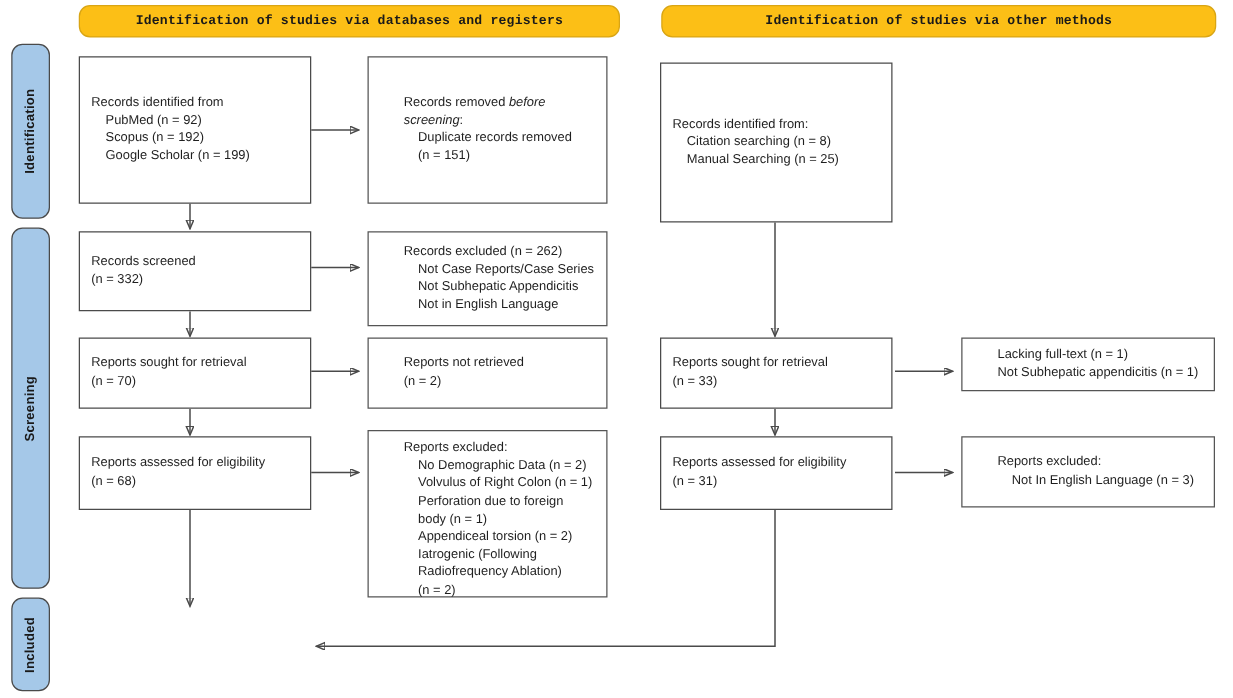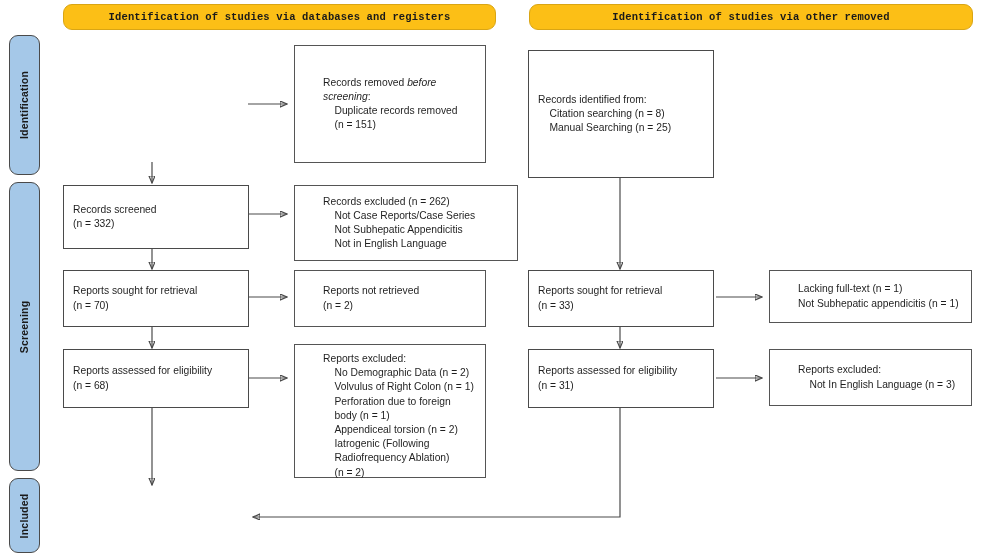--- a/index.html
+++ b/index.html
@@ -84,21 +84,21 @@
 </head>
 <body>
 
 <div id="diagram">
 
   <div class="banner" style="left:63px; top:4px; width:433px; height:26px;">
     <span>Identification of studies via databases and registers</span>
   </div>
 
   <div class="banner" style="left:529px; top:4px; width:444px; height:26px;">
-    <span>Identification of studies via other removed</span>
+    <span>Identification of studies via other methods</span>
   </div>
 
   <div class="sidelabel" style="left:9px; top:35px; width:31px; height:140px;">
     <span>Identification</span>
   </div>
 
   <div class="sidelabel" style="left:9px; top:182px; width:31px; height:289px;">
     <span>Screening</span>
   </div>
 
@@ -133,34 +133,40 @@
 
     <line x1="716" y1="297" x2="762" y2="297" marker-end="url(#arrow)"></line>
 
     <line x1="620" y1="327" x2="620" y2="348" marker-end="url(#arrow)"></line>
 
     <line x1="716" y1="378" x2="762" y2="378" marker-end="url(#arrow)"></line>
 
     <polyline points="620,408 620,517 253,517" marker-end="url(#arrow)"></polyline>
   </svg>
 
+  <div class="node" style="left:63px; top:45px; width:186px; height:118px;">
+    <div class="txt">Records identified from
+    PubMed (n = 92)
+    Scopus (n = 192)
+    Google Scholar (n = 199)</div>
+  </div>
 
   <div class="node thin" style="left:294px; top:45px; width:192px; height:118px;">
     <div class="txt"><span>Records removed </span><span class="em">before</span>
 <span class="em">screening</span><span>:</span>
 <span>    Duplicate records removed</span>
 <span>    (n = 151)</span></div>
   </div>
 
   <div class="node" style="left:63px; top:185px; width:186px; height:64px;">
     <div class="txt">Records screened
 (n = 332)</div>
   </div>
 
-  <div class="node thin" style="left:294px; top:185px; width:224px; height:76px;">
+  <div class="node thin" style="left:294px; top:185px; width:192px; height:76px;">
     <div class="txt">Records excluded (n = 262)
     Not Case Reports/Case Series
     Not Subhepatic Appendicitis
     Not in English Language</div>
   </div>
 
   <div class="node" style="left:63px; top:270px; width:186px; height:57px;">
     <div class="txt">Reports sought for retrieval
 (n = 70)</div>
   </div>
@@ -192,21 +198,21 @@
     <div class="txt">Records identified from:
     Citation searching (n = 8)
     Manual Searching (n = 25)</div>
   </div>
 
   <div class="node" style="left:528px; top:270px; width:186px; height:57px;">
     <div class="txt">Reports sought for retrieval
 (n = 33)</div>
   </div>
 
-  <div class="node thin" style="left:769px; top:270px; width:203px; height:53px;">
+  <div class="node thin" style="left:769px; top:270px; width:203px; height:43px;">
     <div class="txt">Lacking full-text (n = 1)
 Not Subhepatic appendicitis (n = 1)</div>
   </div>
 
   <div class="node" style="left:528px; top:349px; width:186px; height:59px;">
     <div class="txt">Reports assessed for eligibility
 (n = 31)</div>
   </div>
 
   <div class="node thin" style="left:769px; top:349px; width:203px; height:57px;">

